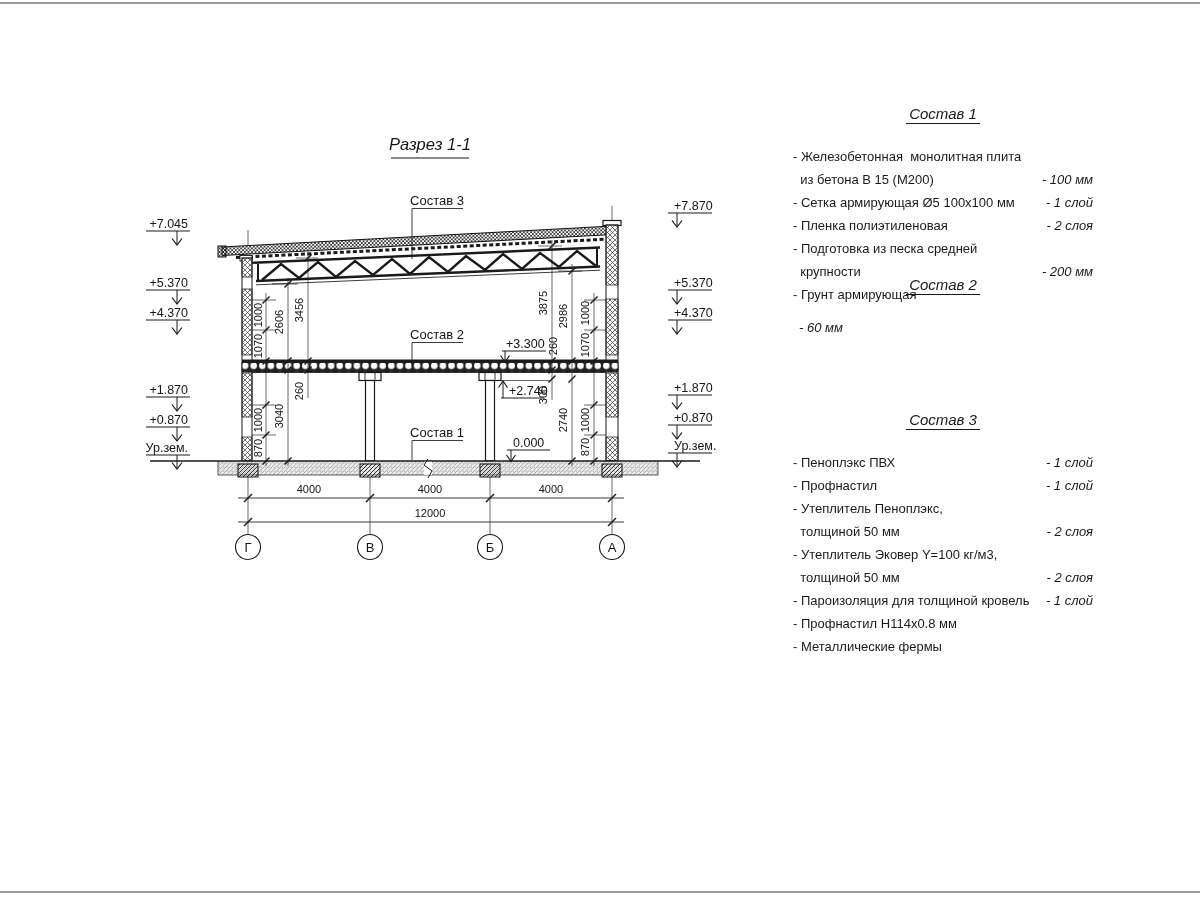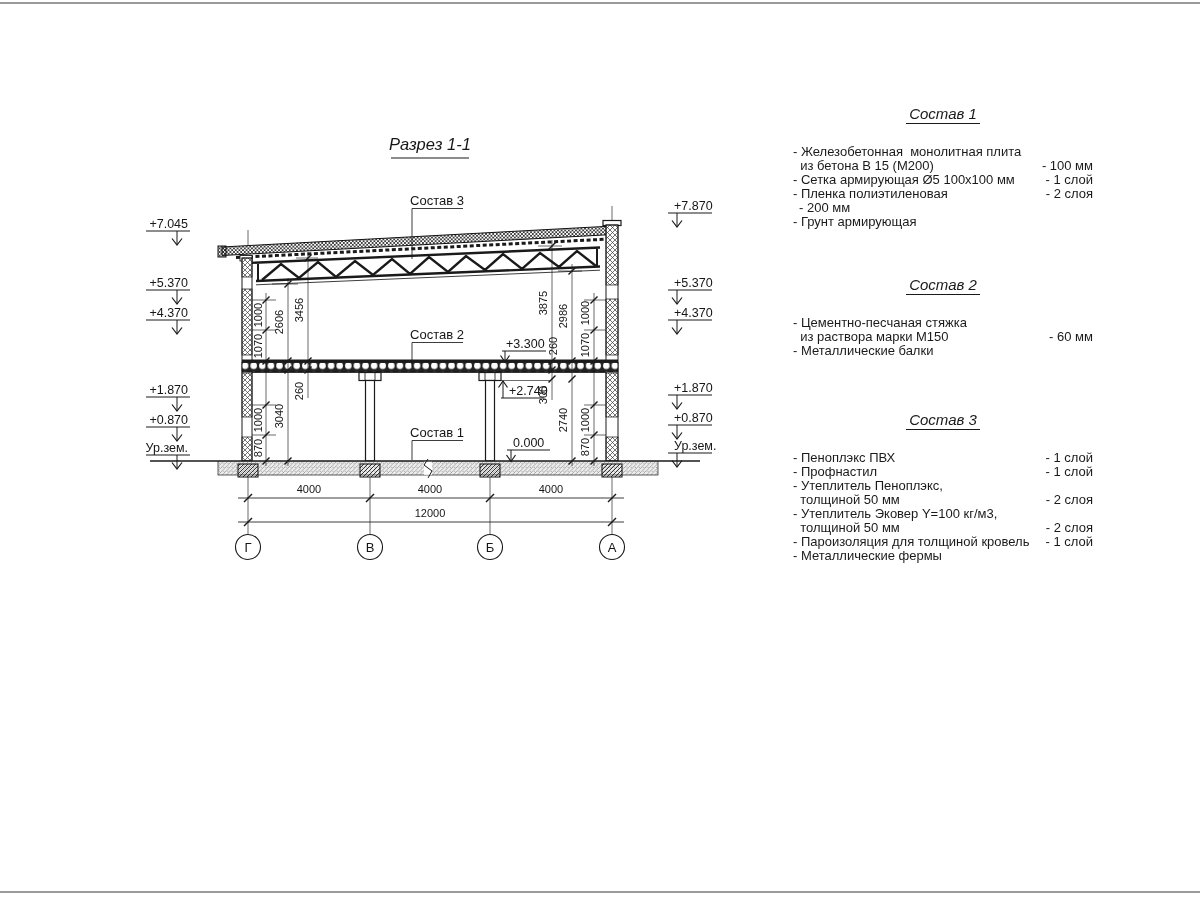--- a/index.html
+++ b/index.html
@@ -31,23 +31,23 @@
   .ctx{font-size:13px;}
   .ttl{font-size:16.5px;font-style:italic;}
 
   
   .panel-section{position:absolute;left:793px;width:300px;}
   .sec1{top:105px;} .sec2{top:276px;} .sec3{top:411px;}
   .sec-title-wrap{text-align:center;margin-bottom:21px;}
   .sec-title{display:inline-block;font-style:italic;font-size:15px;
     border-bottom:1px solid #1a1a1a;padding:0 3px 1px 3px;}
   .item{display:flex;justify-content:space-between;align-items:flex-end;
-    font-size:13px;line-height:14px;}
+    font-size:13px;line-height:23px;}
   .item .t{white-space:pre-wrap;}
-  .item .v{white-space:nowrap;padding-left:6px;}
+  .item .v{white-space:nowrap;padding-left:6px;font-style:italic;}
 </style>
 </head>
 <body>
 
 <div class="page-edge top"></div>
 <div class="page-edge bottom"></div>
 
 <svg id="drawing-svg" width="760" height="620" viewBox="0 0 760 620">
   <defs>
     <pattern id="hWall" width="5" height="5" patternUnits="userSpaceOnUse">
@@ -371,38 +371,34 @@
     </div>
   <div class="item">
       <span class="t">- Сетка армирующая Ø5 100х100 мм</span>
       <span class="v">- 1 слой</span>
     </div>
   <div class="item">
       <span class="t">- Пленка полиэтиленовая</span>
       <span class="v">-  2 слоя</span>
     </div>
   <div class="item">
+      <span class="t">- Подготовка из песка средней
+  крупности</span>
       <span class="v">- 200 мм</span>
     </div>
   <div class="item">
       <span class="t">- Грунт армирующая</span>
       <span class="v"></span>
     </div>
 </div>
 
 <div class="panel-section sec2">
   <div class="sec-title-wrap"><span class="sec-title">Состав 2</span></div>
   <div class="item">
-      <span class="t">- Цементно-песчаная стяжка
-  из раствора марки М150</span>
       <span class="v">- 60 мм</span>
-    </div>
-  <div class="item">
-      <span class="t">- Металлические балки</span>
-      <span class="v"></span>
     </div>
 </div>
 
 <div class="panel-section sec3">
   <div class="sec-title-wrap"><span class="sec-title">Состав 3</span></div>
   <div class="item">
       <span class="t">- Пеноплэкс ПВХ</span>
       <span class="v">- 1 слой</span>
     </div>
   <div class="item">
@@ -417,16 +413,20 @@
   <div class="item">
       <span class="t">- Утеплитель Эковер Y=100 кг/м3,
   толщиной 50 мм</span>
       <span class="v">- 2 слоя</span>
     </div>
   <div class="item">
       <span class="t">- Пароизоляция для толщиной кровель</span>
       <span class="v">- 1 слой</span>
     </div>
   <div class="item">
+      <span class="t">- Профнастил Н114х0.8 мм</span>
+      <span class="v"></span>
+    </div>
+  <div class="item">
       <span class="t">- Металлические фермы</span>
       <span class="v"></span>
     </div>
 </div>
 
 </body></html>

